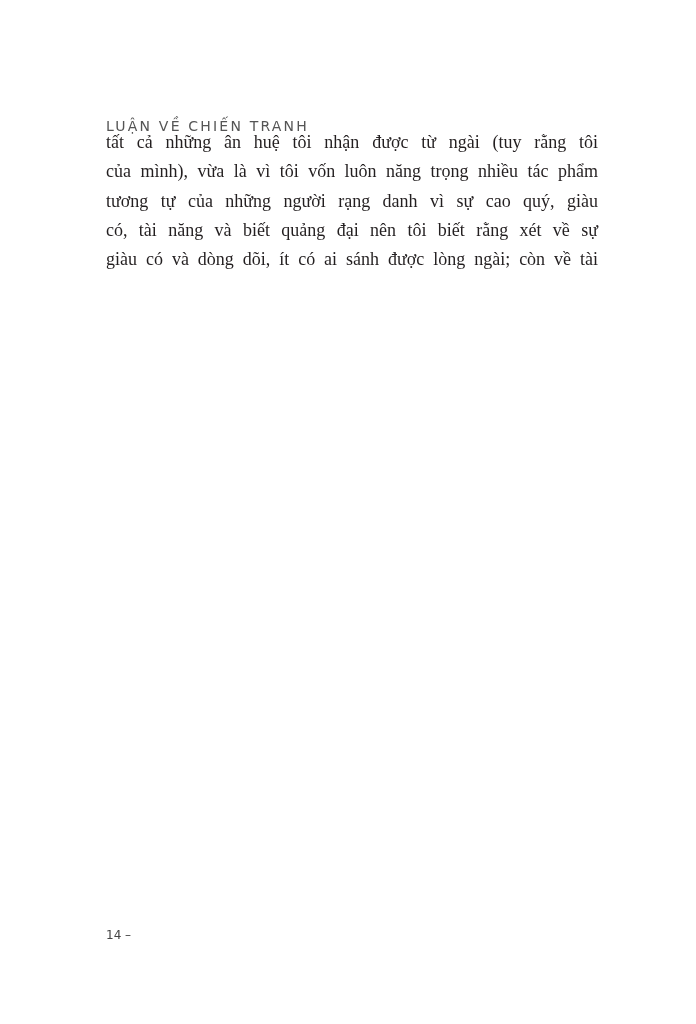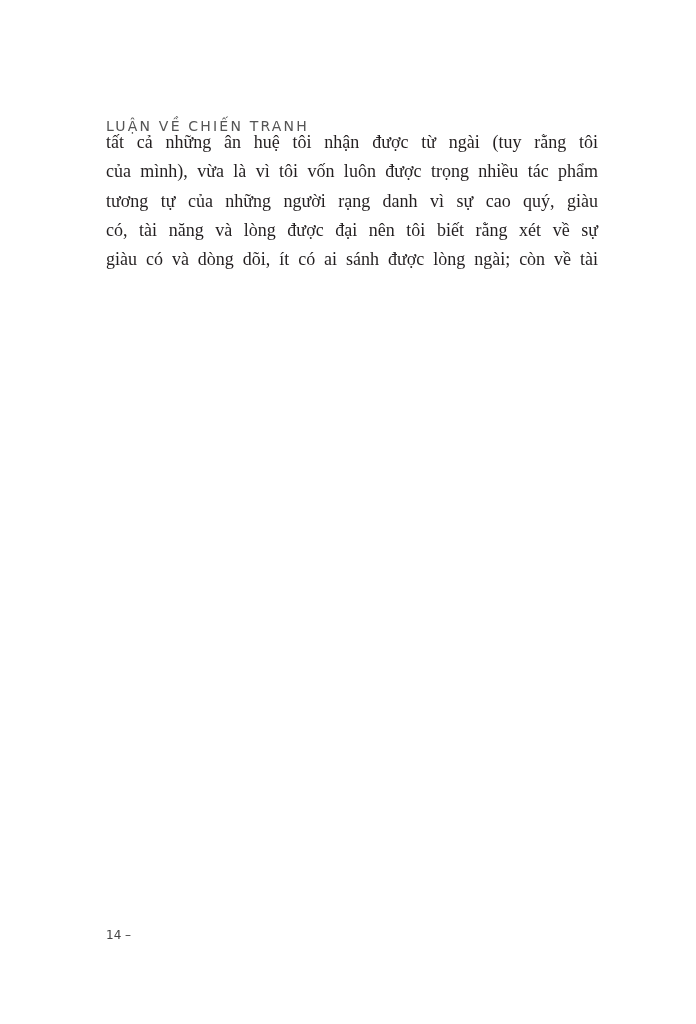--- a/index.html
+++ b/index.html
@@ -42,20 +42,20 @@
     }
   </style>
 </head>
 <body>
 
 <div class="page">
   <div class="running-head">LUẬN VỀ CHIẾN TRANH</div>
 
   <div class="body-text">
     <span class="line">tất cả những ân huệ tôi nhận được từ ngài (tuy rằng tôi</span>
-    <span class="line">của mình), vừa là vì tôi vốn luôn được trọng nhiều tác phẩm</span>
+    <span class="line">của mình), vừa là vì tôi vốn luôn năng trọng nhiều tác phẩm</span>
     <span class="line">tương tự của những người rạng danh vì sự cao quý, giàu</span>
-    <span class="line">có, tài năng và lòng được đại nên tôi biết rằng xét về sự</span>
+    <span class="line">có, tài năng và biết quảng đại nên tôi biết rằng xét về sự</span>
     <span class="line">giàu có và dòng dõi, ít có ai sánh được lòng ngài; còn về tài</span>
   </div>
 
   <div class="folio">14 –</div>
 </div>
 
 </body></html>

